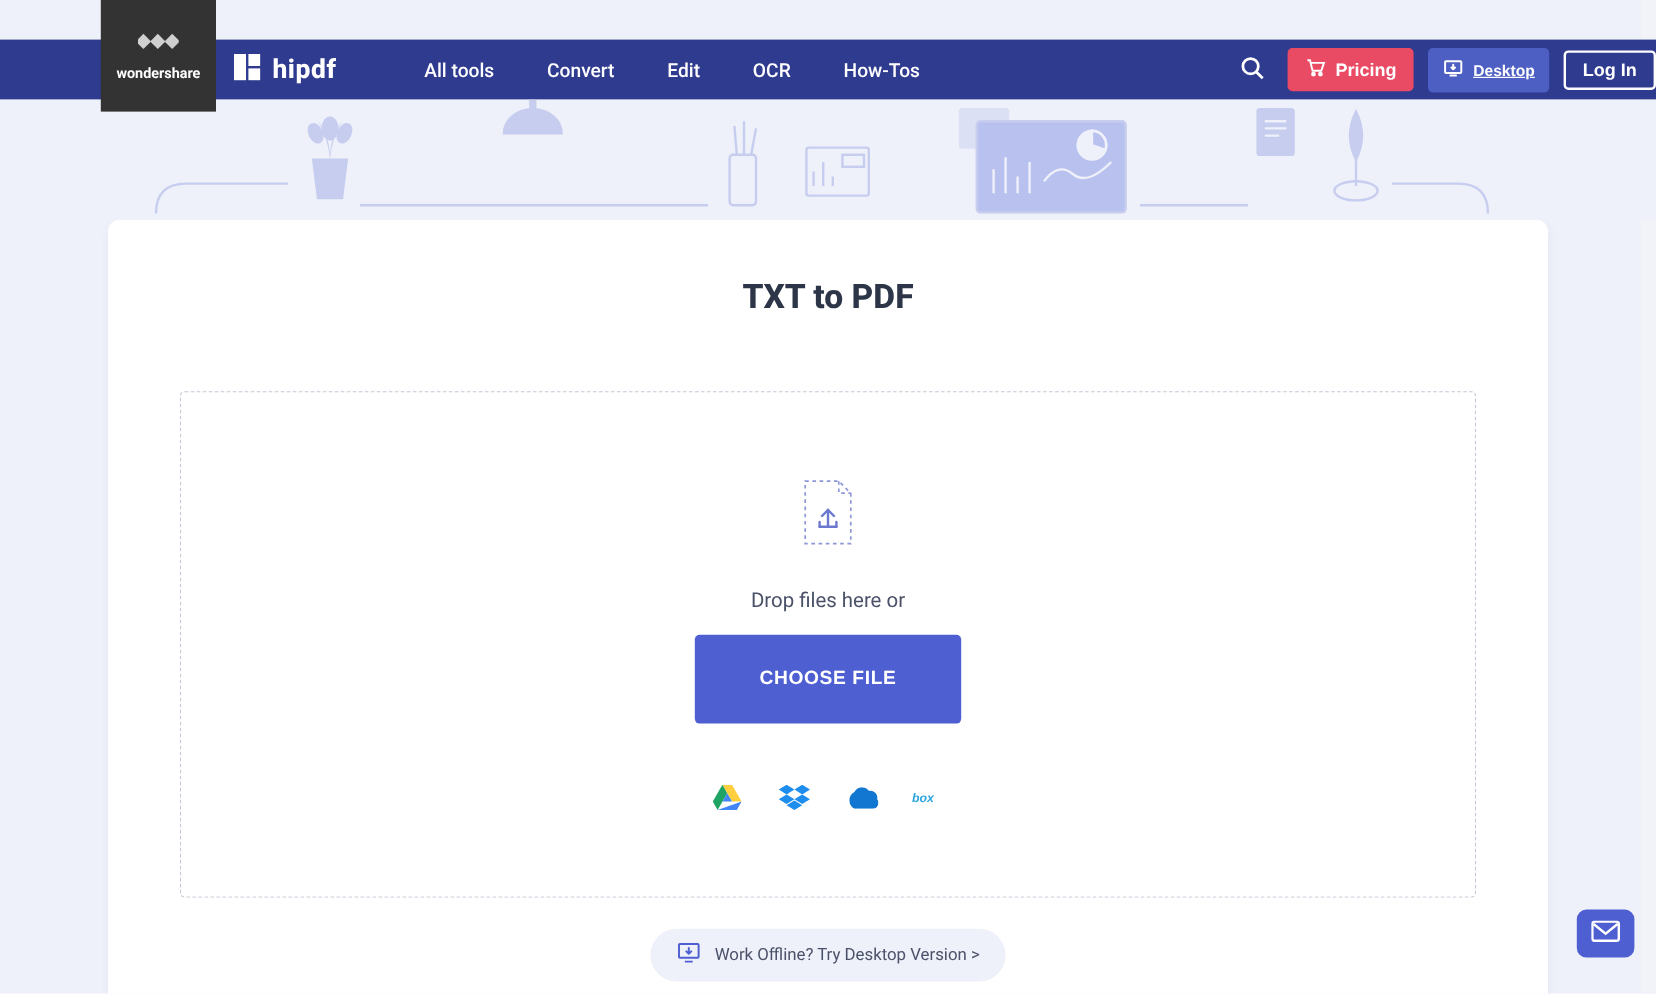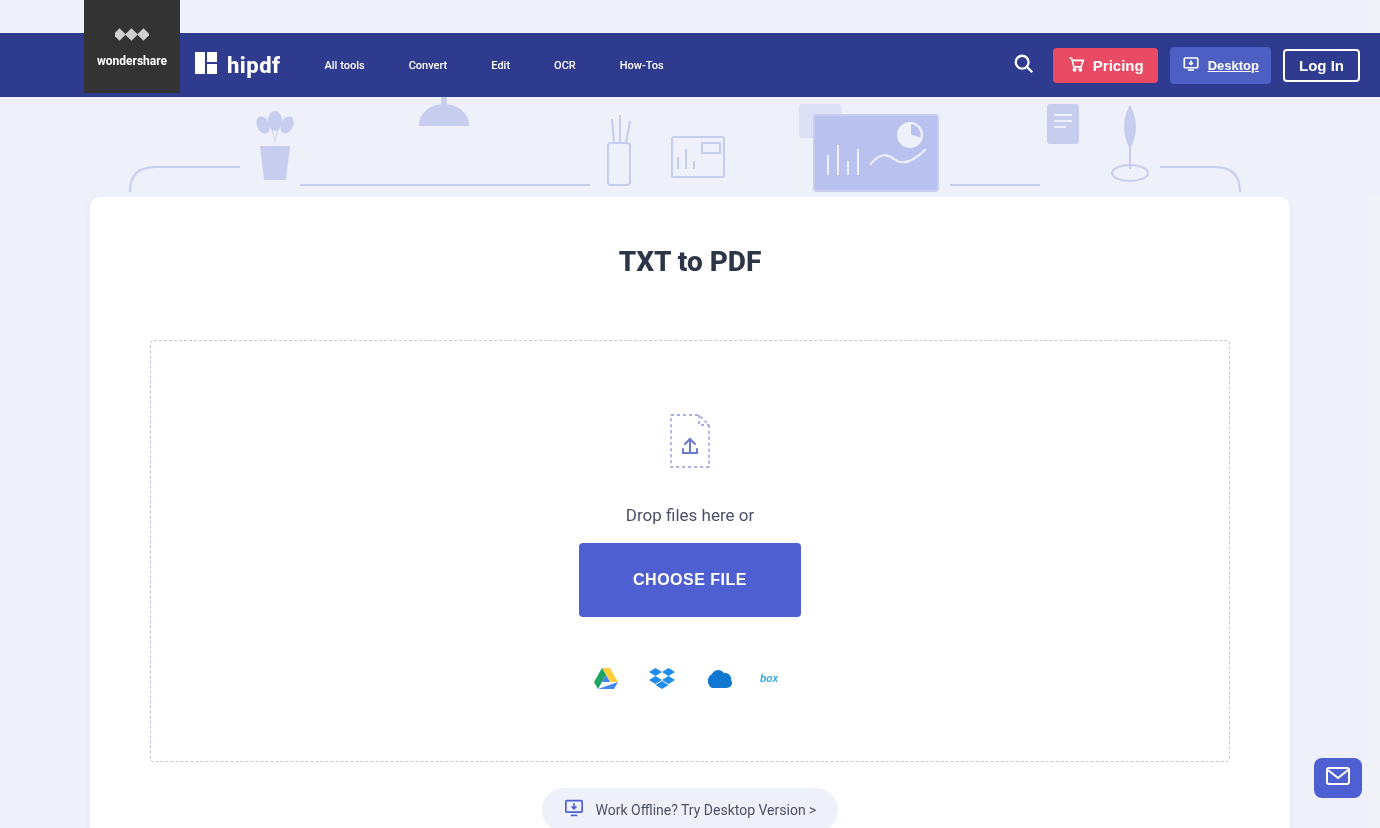--- a/index.html
+++ b/index.html
@@ -29,32 +29,32 @@
 }
 .ws-badge-icon { margin-bottom: 6px; }
 .ws-badge-label { font-size: 12px; font-weight: 700; }
 
 
 .top-spacer { height: 33px; background: #eef0fa; }
 
 
 .header {
   background: #2f3b8f;
-  height: 64px;
+  height: 50px;
   display: flex;
   align-items: center;
   padding-left: 195px;
-  padding-right: 20px;
   position: relative;
+  gap: 29px;
 }
 .hipdf-logo { display: flex; align-items: center; gap: 10px; }
 .hipdf-logo-text { color: #fff; font-size: 22px; font-weight: 800; letter-spacing: 0.5px; }
 
 .nav { display: flex; gap: 44px; margin-left: 44px; }
-.nav-item { color: #fff; font-size: 11px; font-weight: 500; cursor: pointer; }
+.nav-item { color: #fff; font-size: 16px; font-weight: 500; cursor: pointer; }
 
 .header-right { margin-left: auto; display: flex; align-items: center; gap: 12px; }
 
 .search-btn { background: none; border: none; cursor: pointer; padding: 6px; }
 
 .pricing-btn {
   background: #e94a64;
   border: none;
   color: #fff;
   font-size: 15px;

